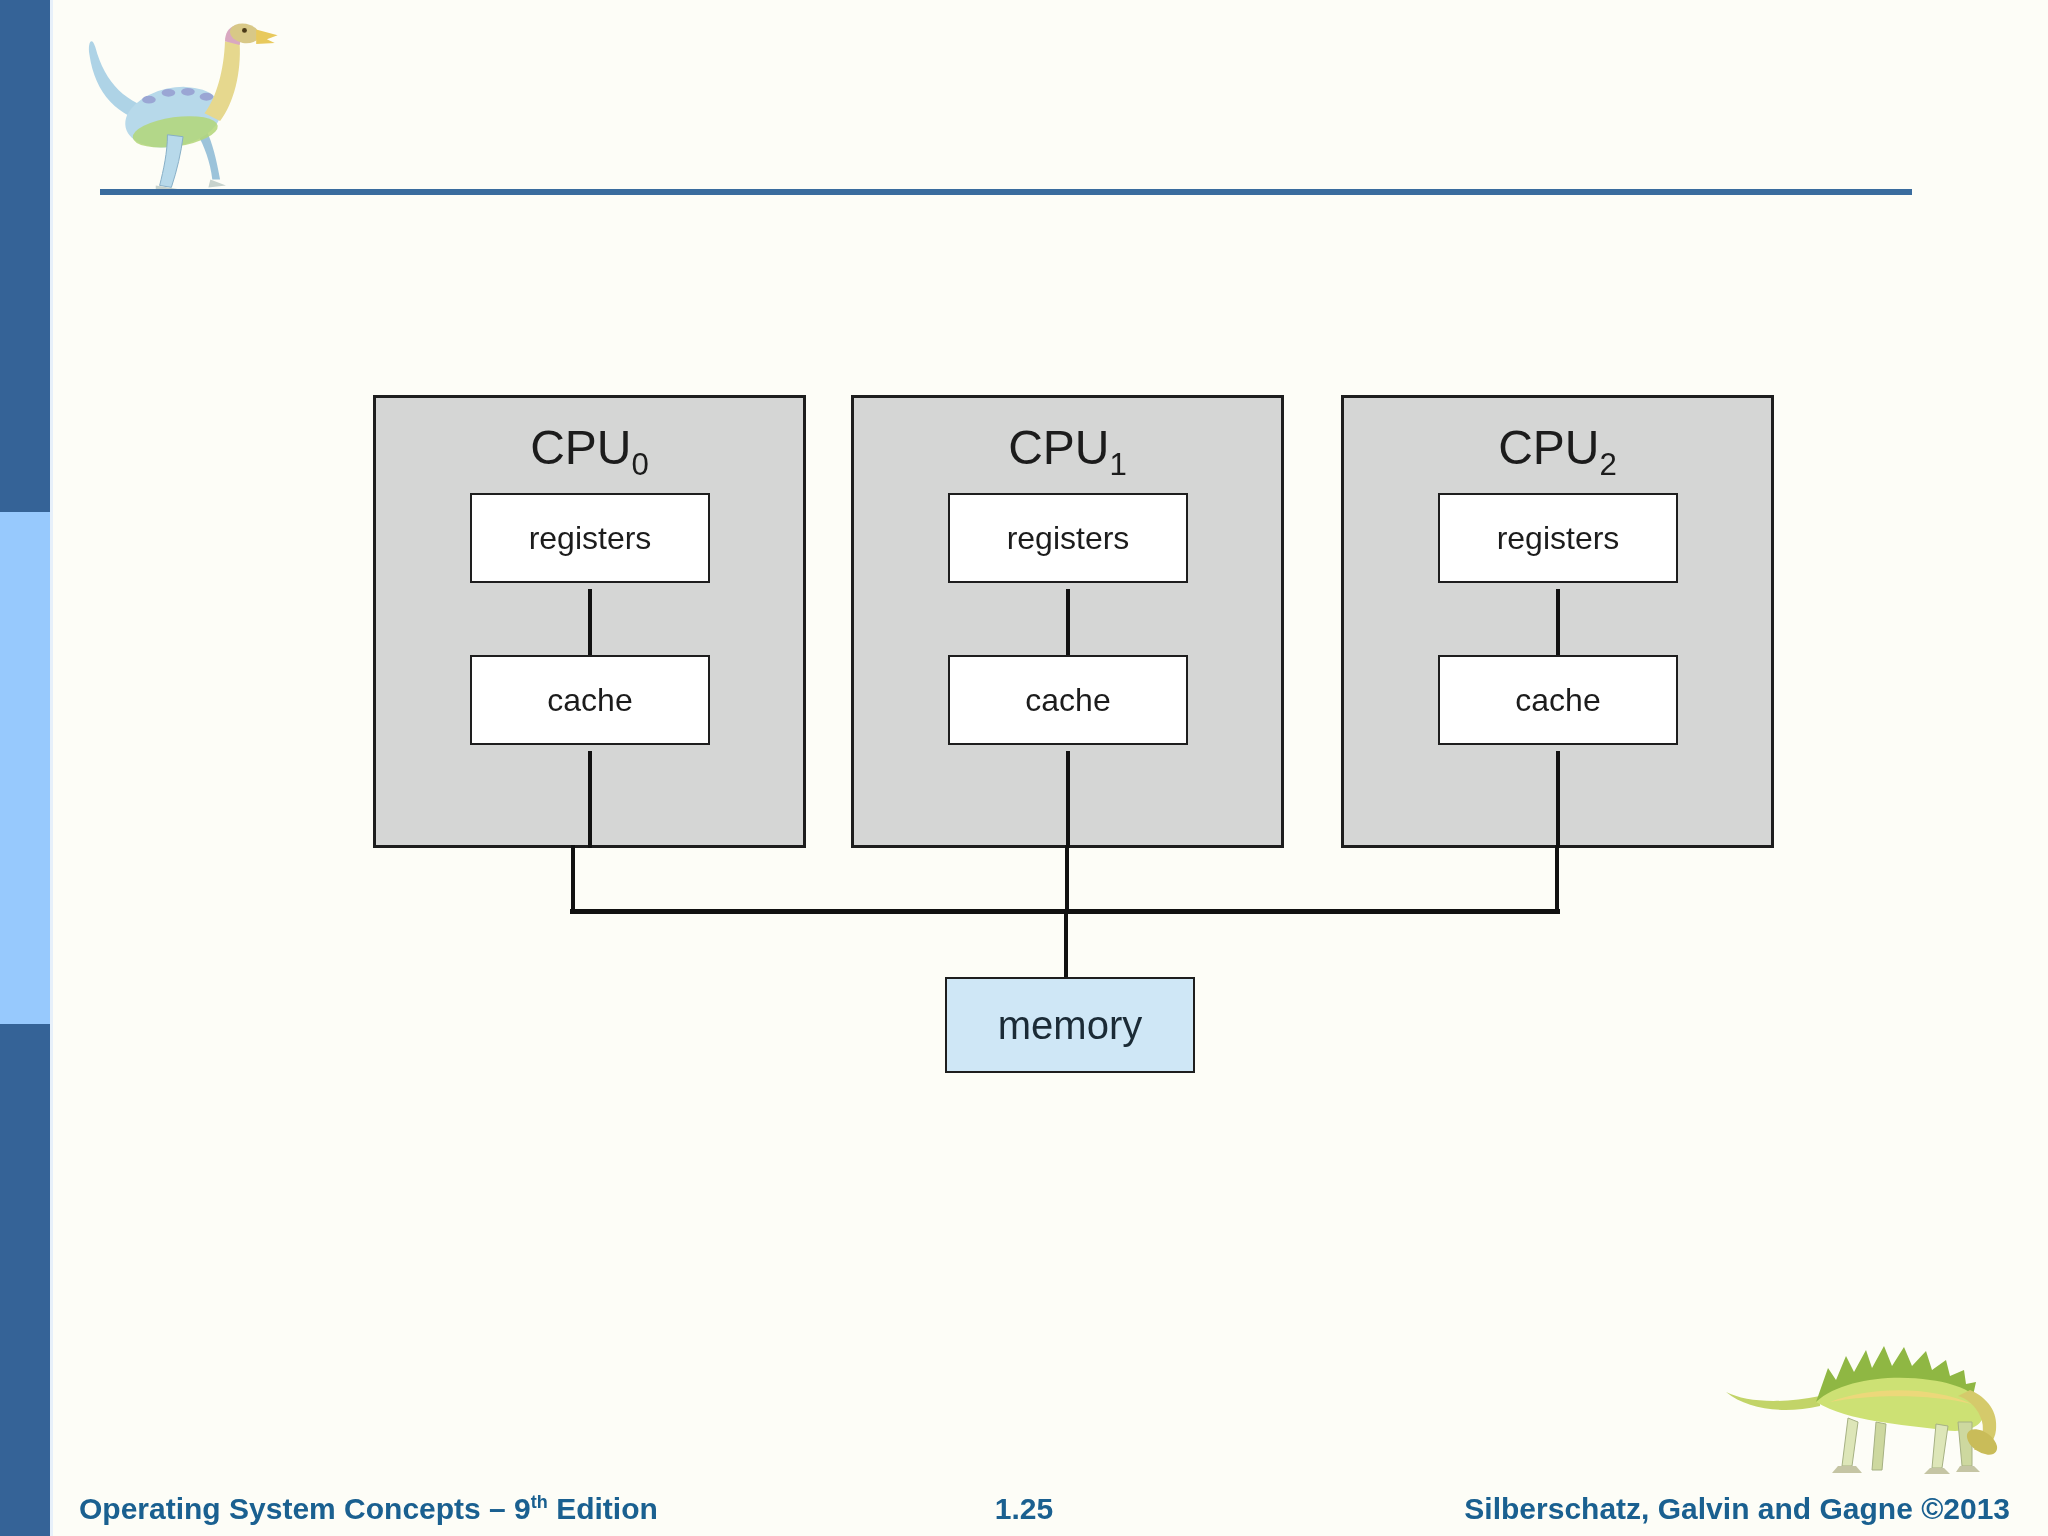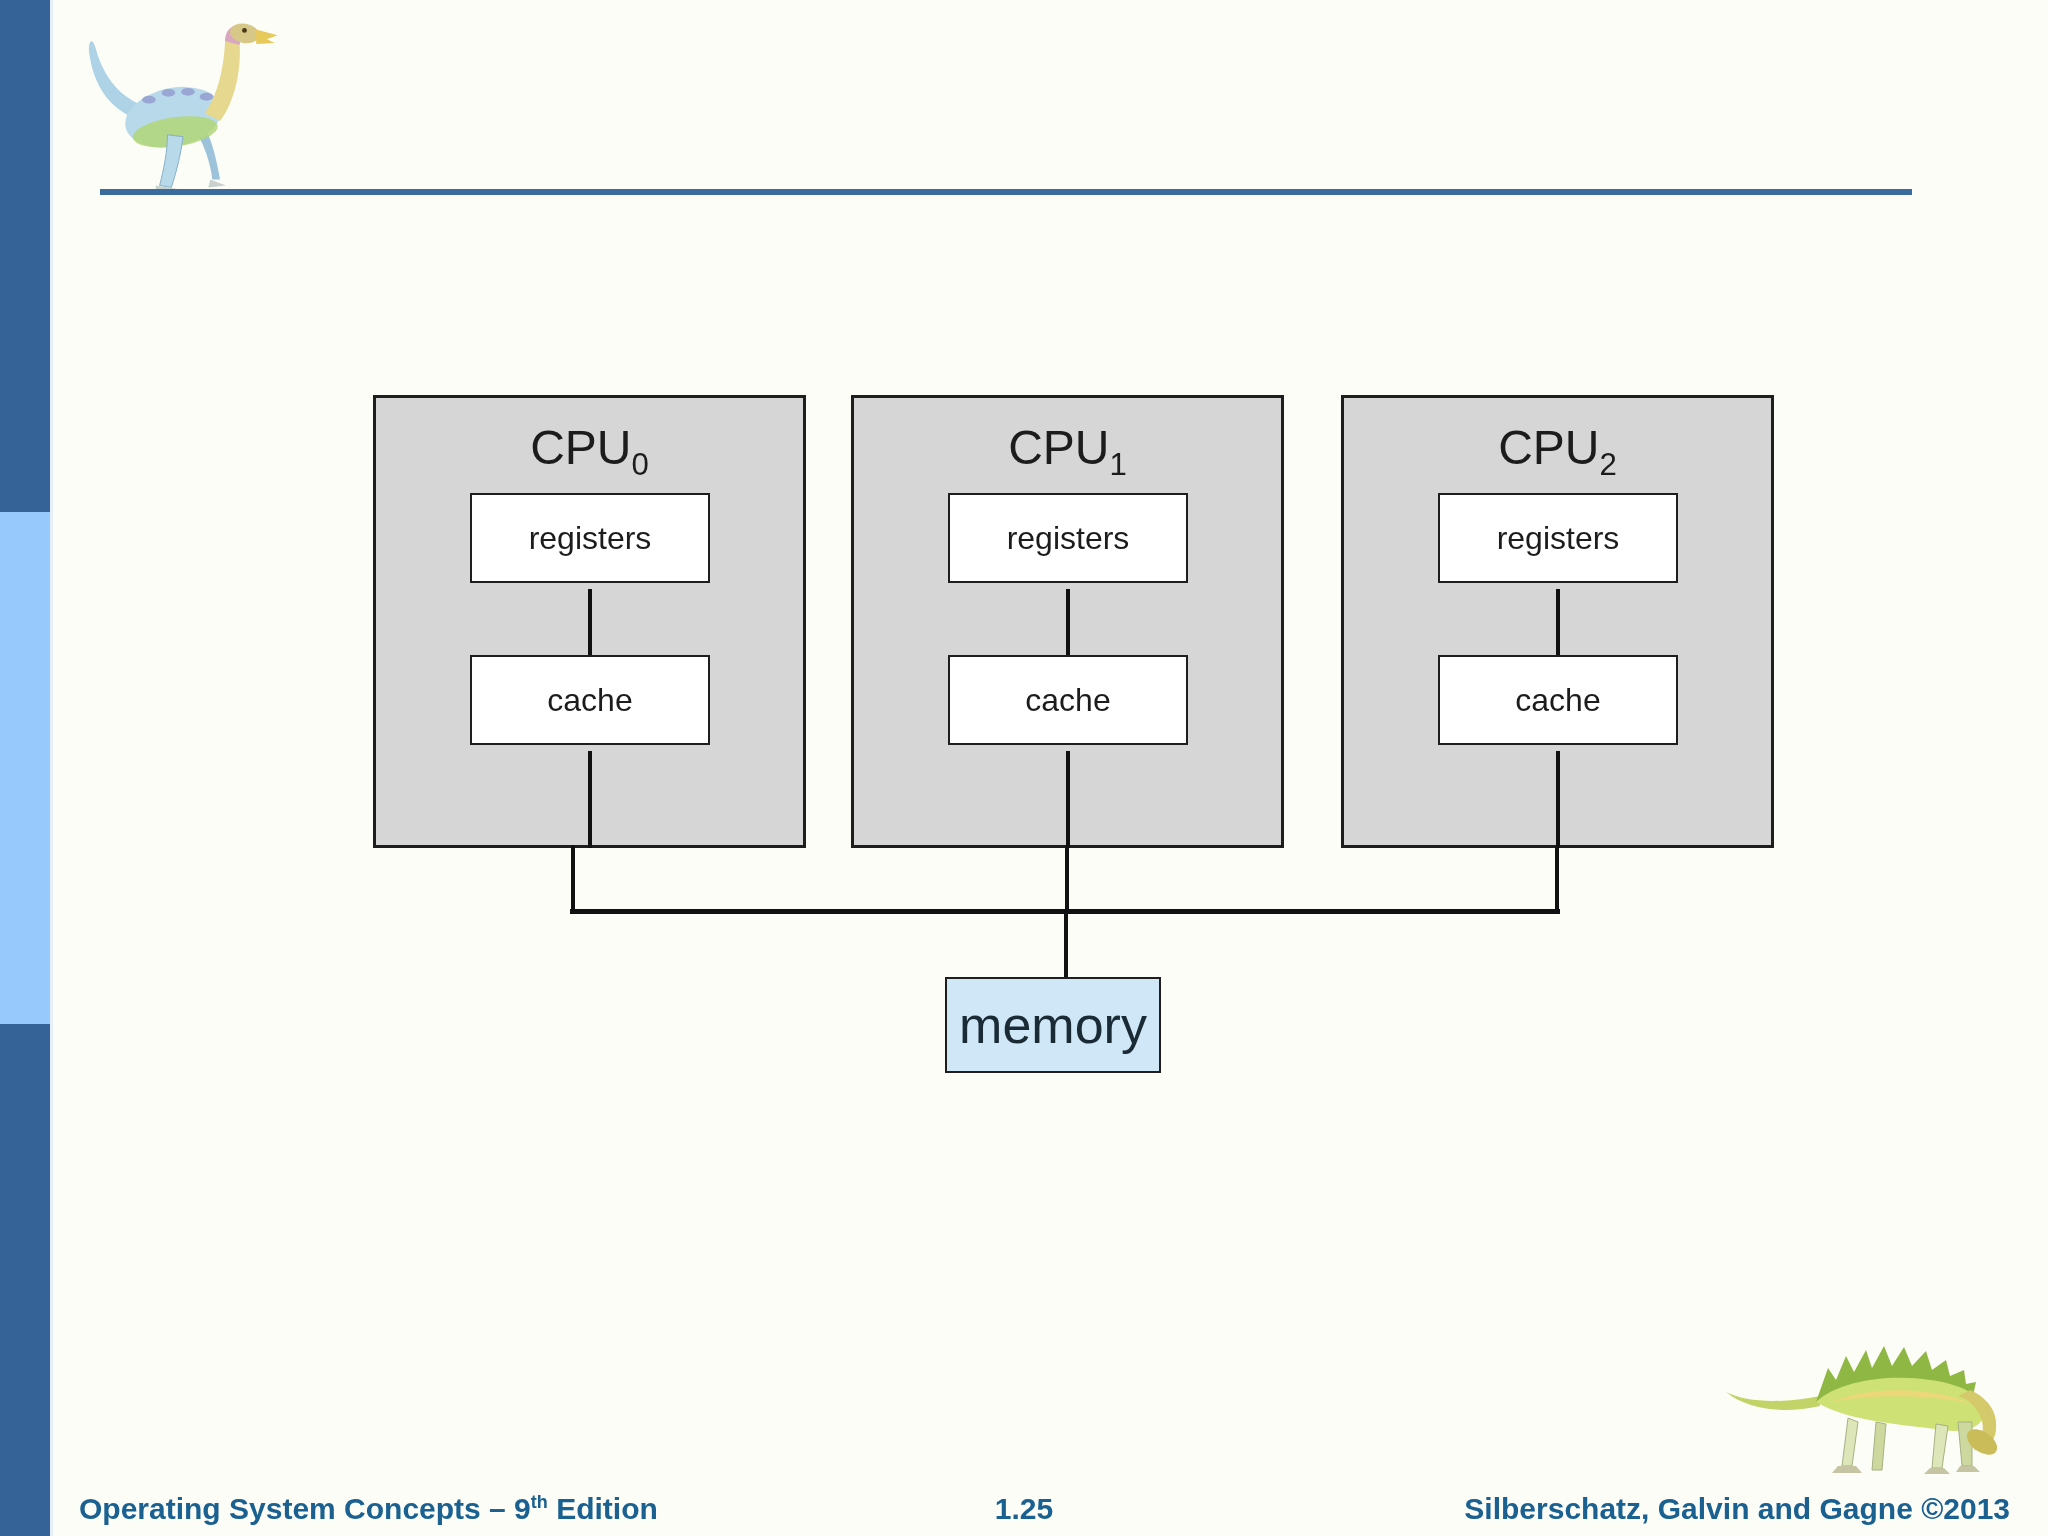--- a/index.html
+++ b/index.html
@@ -30,23 +30,23 @@
   .inner-box{position:absolute;left:94px;width:240px;height:90px;box-sizing:border-box;
              background:var(--inner-fill,#ffffff);border:2px solid var(--box-border,#1e1e1e);
              display:flex;align-items:center;justify-content:center;font-size:32px;color:#1c1c1c;}
   .registers-box{top:95px;} .cache-box{top:257px;text-align:right;}
   .iline{position:absolute;left:212px;width:4px;background:var(--line-color,#111);}
   .iline-a{top:191px;height:66px;} .iline-b{top:353px;height:97px;}
   .drop{position:absolute;top:845px;width:4px;height:68px;background:var(--line-color,#111);}
   .drop-0{left:571px;} .drop-1{left:1065px;} .drop-2{left:1555px;}
   .bus{position:absolute;left:570px;top:909px;width:990px;height:5px;background:var(--line-color,#111);}
   .mem-drop{position:absolute;left:1064px;top:914px;width:4px;height:66px;background:var(--line-color,#111);}
-  .memory-box{position:absolute;left:945px;top:977px;width:216px;height:96px;box-sizing:border-box;
+  .memory-box{position:absolute;left:945px;top:977px;width:250px;height:96px;box-sizing:border-box;
               background:var(--memory-fill,#cfe7f6);border:2px solid var(--box-border,#1e1e1e);
-              display:flex;align-items:center;justify-content:center;font-size:52px;color:#1b2b36;}
+              display:flex;align-items:center;justify-content:center;font-size:40px;color:#1b2b36;}
 
   
   .footer-item{position:absolute;top:1492px;font-size:30px;font-weight:bold;color:var(--footer-color,#1a6090);}
   .f-left{left:79px;}
   .f-center{left:0;width:2048px;text-align:center;}
   .f-right{right:38px;}
   .footer-item sup{font-size:0.6em;}
 
   .dino-bottom{position:absolute;left:1720px;top:1318px;width:310px;height:160px;}
 </style>

